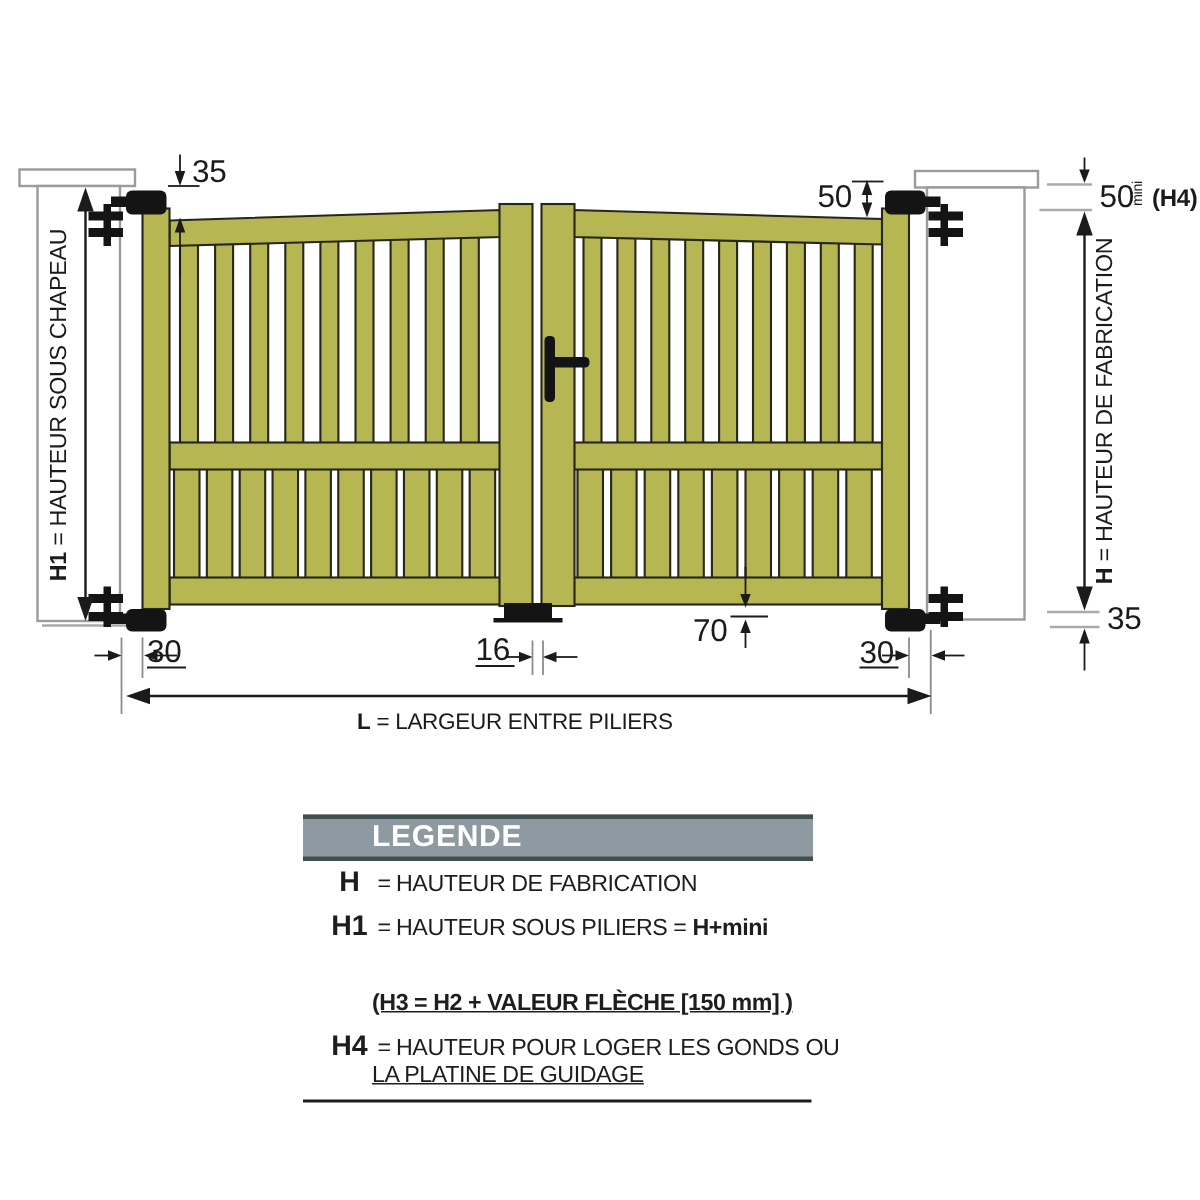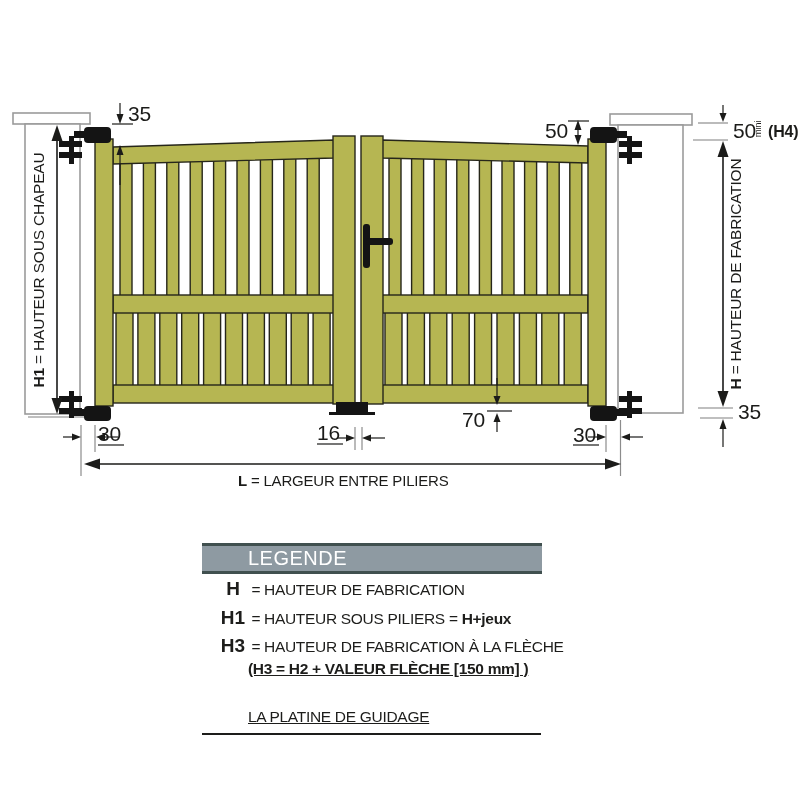--- a/index.html
+++ b/index.html
@@ -13,21 +13,21 @@
   .dimthin{stroke:#1b1b19;stroke-width:1.2;fill:none;}
   .ext{stroke:#8c8c8c;stroke-width:1.2;fill:none;}
   .gray{stroke:#aaaaaa;stroke-width:1.6;fill:none;}
   .head{fill:#1b1b19;stroke:none;}
   .num{font-size:21px;}
   .vlabel{font-size:15.5px;}
   
   .legend{position:absolute;left:202px;top:543px;width:340px;color:#1d1d1b;}
   .legend-header{position:relative;height:25px;background:var(--legendbar,#8e9aa2);
      border-top:3px solid #40504f;border-bottom:3px solid #40504f;}
-  .legend-title{position:absolute;left:46px;top:1px;color:#ffffff;font-weight:normal;
+  .legend-title{position:absolute;left:46px;top:1px;color:#ffffff;font-weight:bold;
      font-size:20px;letter-spacing:0.5px;}
   .lrow{position:absolute;left:16px;white-space:nowrap;font-size:15.5px;letter-spacing:-0.3px;text-align:center;}
   .lrow .term{display:inline-block;width:30px;font-weight:bold;font-size:19px;letter-spacing:0;}
   .lrow .eq{display:inline-block;width:16px;}
   .lrow b{font-weight:bold;}
   .lsub{position:absolute;left:46px;white-space:nowrap;font-size:15.5px;letter-spacing:-0.3px;text-decoration:underline;}
   .legend-rule{position:absolute;left:0;top:190px;width:339px;height:2px;background:#1d1d1b;}
 </style>
 </head>
 <body>
@@ -250,30 +250,30 @@
 <div class="legend">
   <div class="legend-header">
     <span class="legend-title">LEGENDE</span>
   </div>
 
   <div class="lrow" style="top:35px">
     <span class="term">H</span><span class="eq">=</span><span>HAUTEUR DE FABRICATION</span>
   </div>
 
   <div class="lrow" style="top:64px">
-    <span class="term">H1</span><span class="eq">=</span><span>HAUTEUR SOUS PILIERS = </span><b>H+jeux</b>
-  </div>
-
-  <div class="lrow" style="top:92px">
-    <span class="term">H3</span><span class="eq">=</span><span>HAUTEUR DE FABRICATION À LA FLÈCHE</span>
-  </div>
+    <span class="term">H1</span><span class="eq">=</span><span>HAUTEUR SOUS PILIERS = </span><b>H+mini</b>
+  </div>
+
   <div class="lsub" style="top:117px">
     <b>(H3 = H2 + VALEUR FLÈCHE [150 mm] )</b>
   </div>
 
+  <div class="lrow" style="top:144px">
+    <span class="term">H4</span><span class="eq">=</span><span>HAUTEUR POUR LOGER LES GONDS OU</span>
+  </div>
   <div class="lsub" style="top:165px">
     <span>LA PLATINE DE GUIDAGE</span>
   </div>
 
   <div class="legend-rule"></div>
 </div>
 
 </div>
 
 </body></html>

